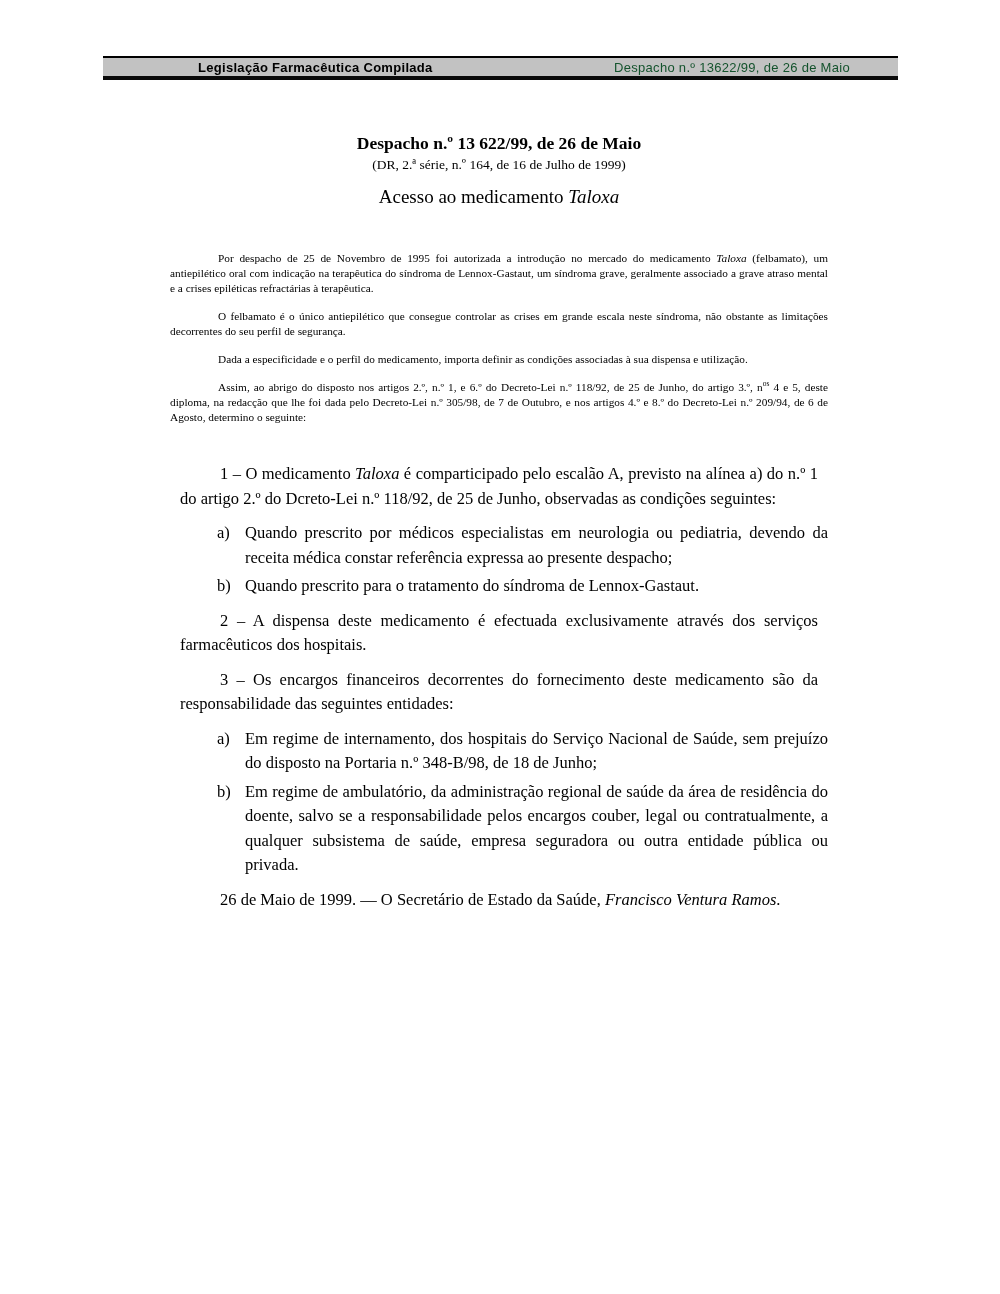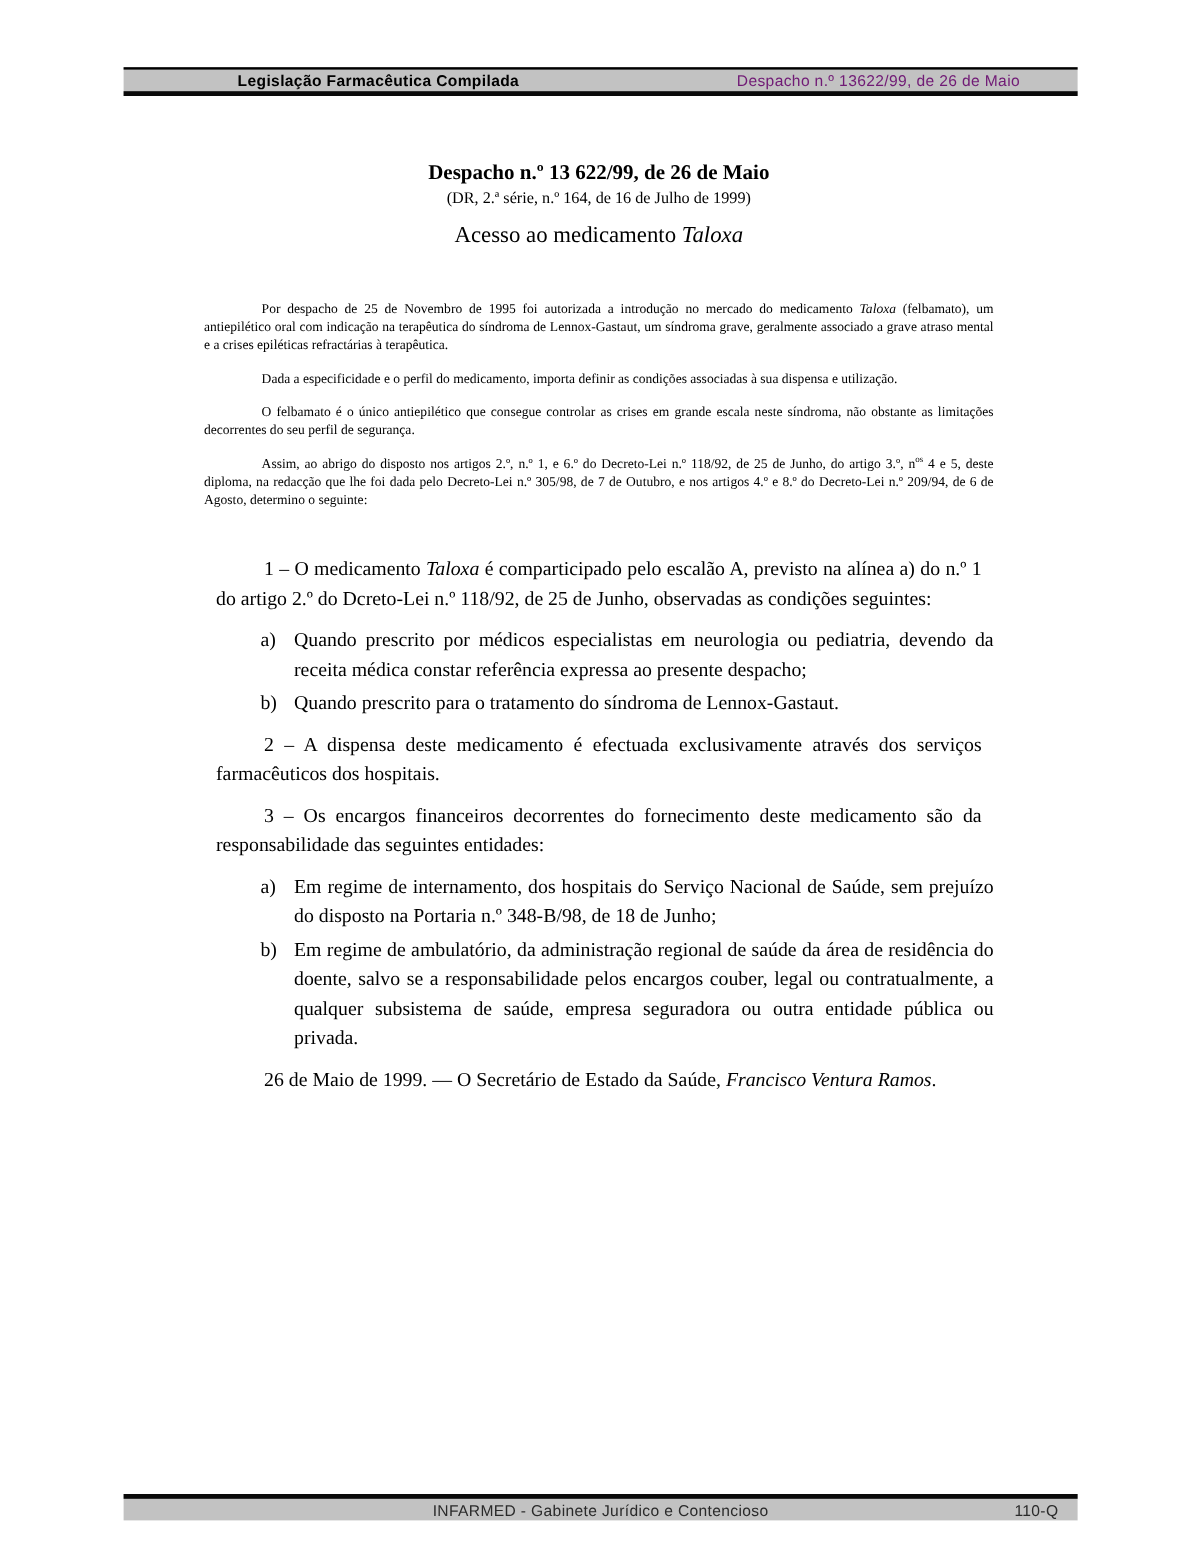--- a/index.html
+++ b/index.html
@@ -35,21 +35,21 @@
     align-items: center;
     justify-content: space-between;
     padding: 0 48px 0 95px;
   }
   .hdr-left {
     font-weight: bold;
     letter-spacing: 0.3px;
   }
   .hdr-right {
     font-weight: normal;
-    color: #701a75;
+    color: #14532d;
     letter-spacing: 0.3px;
     text-align: center;
   }
   .footer-bar {
     top: 1245px;
     height: 22px;
     border-top: 4px solid #0a0a0a;
   }
   .ftr-center {
     position: absolute;
@@ -153,22 +153,22 @@
   <div class="content">
 
     <div class="title-block">
       <h1 class="doc-title">Despacho n.º 13 622/99, de 26 de Maio</h1>
       <div class="doc-subtitle">(DR, 2.ª série, n.º 164, de 16 de Julho de 1999)</div>
       <div class="doc-section"><span>Acesso ao medicamento </span><span class="it">Taloxa</span></div>
     </div>
 
     <div class="intro">
       <p><span>Por despacho de 25 de Novembro de 1995 foi autorizada a introdução no mercado do medicamento </span><span class="it">Taloxa</span><span> (felbamato), um antiepilético oral com indicação na terapêutica do síndroma de Lennox-Gastaut, um síndroma grave, geralmente associado a grave atraso mental e a crises epiléticas refractárias à terapêutica.</span></p>
+      <p>O felbamato é o único antiepilético que consegue controlar as crises em grande escala neste síndroma, não obstante as limitações decorrentes do seu perfil de segurança.</p>
       <p>Dada a especificidade e o perfil do medicamento, importa definir as condições associadas à sua dispensa e utilização.</p>
-      <p>O felbamato é o único antiepilético que consegue controlar as crises em grande escala neste síndroma, não obstante as limitações decorrentes do seu perfil de segurança.</p>
       <p><span>Assim, ao abrigo do disposto nos artigos 2.º, n.º 1, e 6.º do Decreto-Lei n.º 118/92, de 25 de Junho, do artigo 3.º, n</span><sup>os</sup><span> 4 e 5, deste diploma, na redacção que lhe foi dada pelo Decreto-Lei n.º 305/98, de 7 de Outubro, e nos artigos 4.º e 8.º do Decreto-Lei n.º 209/94, de 6 de Agosto, determino o seguinte:</span></p>
     </div>
 
     <div class="bodytext">
 
       <p class="num num-1"><span>1 – O medicamento </span><span class="it">Taloxa</span><span> é comparticipado pelo escalão A, previsto na alínea a) do n.º 1 do artigo 2.º do Dcreto-Lei n.º 118/92, de 25 de Junho, observadas as condições seguintes:</span></p>
 
       <div class="li">
         <span class="marker">a)</span>
         <span>Quando prescrito por médicos especialistas em neurologia ou pediatria, devendo da receita médica constar referência expressa ao presente despacho;</span>
@@ -189,18 +189,14 @@
       <div class="li">
         <span class="marker">b)</span>
         <span>Em regime de ambulatório, da administração regional de saúde da área de residência do doente, salvo se a responsabilidade pelos encargos couber, legal ou contratualmente, a qualquer subsistema de saúde, empresa seguradora ou outra entidade pública ou privada.</span>
       </div>
 
       <p class="num closing"><span>26 de Maio de 1999. — O Secretário de Estado da Saúde, </span><span class="it">Francisco Ventura Ramos</span><span>.</span></p>
 
     </div>
   </div>
 
-  <div class="bar footer-bar">
-    <span class="ftr-center">INFARMED - Gabinete Jurídico e Contencioso</span>
-    <span class="ftr-right">110-Q</span>
-  </div>
 
 </div>
 
 </body></html>

